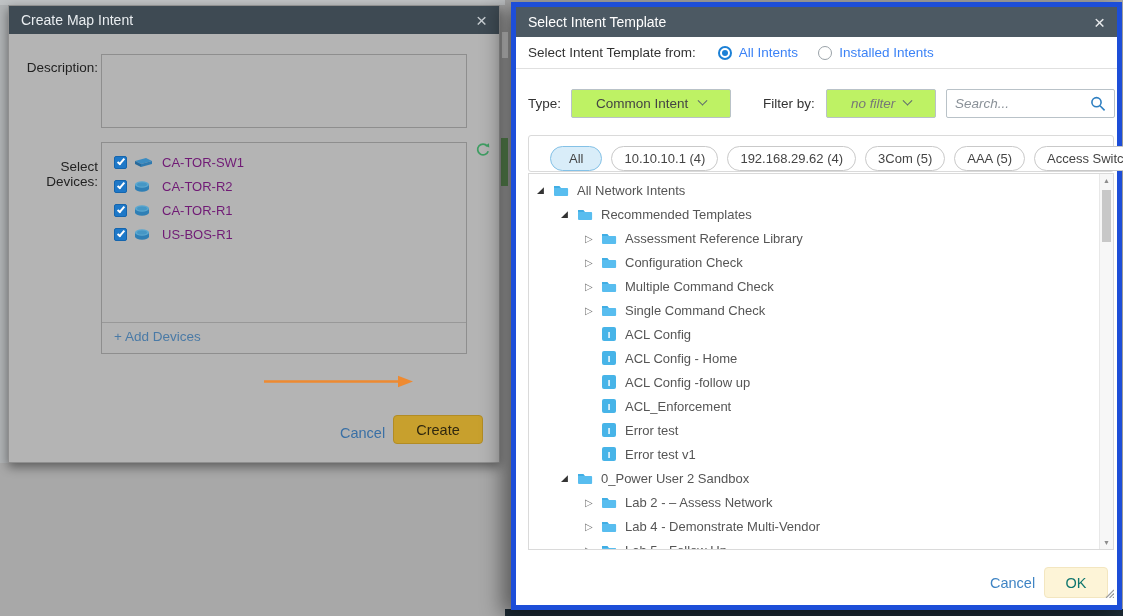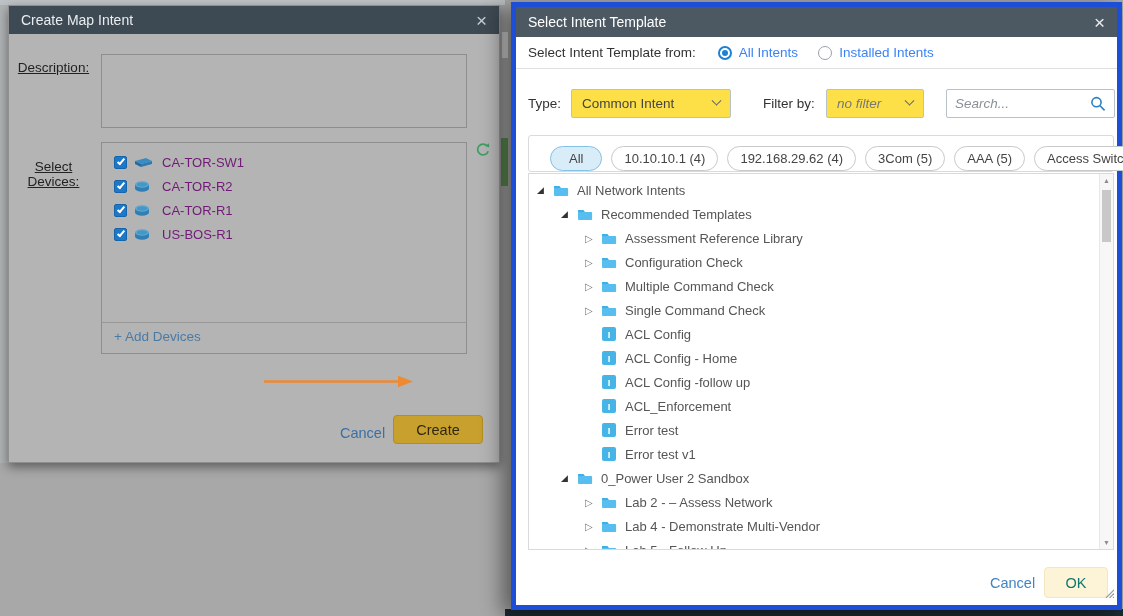--- a/index.html
+++ b/index.html
@@ -15,21 +15,21 @@
   .bg-bottom-dark { position:absolute; left:505px; top:609px; width:618px; height:7px; background:#1c2a34; }
 
   
   .dlg-header { position:absolute; left:0; top:0; right:0; display:flex; align-items:center; padding:0 12px; color:#fff; font-size:14px; }
   .close-x { margin-left:auto; font-size:19px; line-height:1; cursor:pointer; }
 
   
   .create-dlg { position:absolute; left:8px; top:5px; width:492px; height:458px; background:#b4b4b4; border:1px solid #8f8f8f; box-shadow:0 4px 10px rgba(0,0,0,.45); }
   .create-dlg .dlg-header { height:28px; background:#3e4a53; color:#e9edf0; }
   .create-dlg .close-x { color:#c7cdd2; }
-  .lbl-right { position:absolute; width:89px; text-align:center; font-size:13.5px; color:#222;text-decoration:underline; }
+  .lbl-right { position:absolute; width:89px; text-align:right; font-size:13.5px; color:#222; }
   .desc-area { position:absolute; left:92px; top:48px; width:366px; height:74px; background:#b4b4b4; border:1px solid #8e8e8e; resize:none; outline:none; font-family:"Liberation Sans",sans-serif; }
   .device-box { position:absolute; left:92px; top:136px; width:366px; height:212px; border:1px solid #8e8e8e; }
   .device-rows { padding:7px 0 0 12px; }
   .dev-row { height:24px; display:flex; align-items:center; }
   .cb { width:13px; height:13px; background:#1e78c8; border:1px solid #1565ad; border-radius:2px; display:flex; align-items:center; justify-content:center; flex:0 0 auto; }
   .tick { width:4px; height:8px; border:solid #fff; border-width:0 2px 2px 0; transform:rotate(40deg); margin-top:-2px; }
   .dev-icon { width:20px; margin:0 8px 0 7px; display:flex; align-items:center; }
   .dev-name { font-size:13px; color:#701a75; }
   .dev-divider { position:absolute; left:0; right:0; top:179px; border-top:1px solid #989898; }
   .add-devices { position:absolute; left:12px; top:186px; font-size:13.5px; color:#4a7aa6; cursor:pointer; }
@@ -47,21 +47,21 @@
   .tpl-dlg .dlg-header { height:30px; background:#4c5963; }
   .tpl-dlg .close-x { color:#e8eaec; }
   .radio-row { position:absolute; left:0; top:30px; width:100%; height:32px; border-bottom:1px solid #e0e0e0; display:flex; align-items:center; padding:0 12px; }
   .radio-row-label { font-size:13.5px; color:#333; margin-right:22px; }
   .radio-opt { display:flex; align-items:center; margin-right:20px; cursor:pointer; }
   .radio { width:14px; height:14px; border-radius:50%; border:1px solid #9aa2a8; background:#fff; position:relative; flex:0 0 auto; }
   .radio.sel { border:2px solid #1b80d6; }
   .radio.sel::after { content:""; position:absolute; left:2px; top:2px; width:6px; height:6px; border-radius:50%; background:#1b80d6; }
   .radio-lbl { font-size:13.5px; color:#3b82f6; margin-left:7px; }
   .toolbar-lbl { position:absolute; font-size:13.5px; color:#333; top:89px; }
-  .sel-box { position:absolute; top:82px; height:29px; border:1px solid #b9c2c8; border-radius:2px; background:#fde047; display:flex; align-items:center; padding:0 10px; font-size:13.5px; color:#444; cursor:pointer; }
+  .sel-box { position:absolute; top:82px; height:29px; border:1px solid #b9c2c8; border-radius:2px; background:#bef264; display:flex; align-items:center; padding:0 24px; font-size:13.5px; color:#444; cursor:pointer; }
   .sel-box .chev { margin-left:auto; width:7px; height:7px; border-right:1.7px solid #5a666e; border-bottom:1.7px solid #5a666e; transform:rotate(45deg) translate(-2px,-2px); }
   .sel-italic { font-style:italic; color:#777; }
   .search-box { position:absolute; left:430px; top:82px; width:169px; height:29px; border:1px solid #b9c2c8; border-radius:2px; display:flex; align-items:center; padding:0 8px; }
   .search-box input { border:none; outline:none; flex:1; font-size:13.5px; font-style:italic; color:#555; font-family:"Liberation Sans",sans-serif; min-width:0; }
   .search-box input::placeholder { color:#8a9198; font-style:italic; }
   .pills-box { position:absolute; left:12px; top:128px; width:586px; height:37px; border:1px solid #dadada; border-radius:3px; display:flex; align-items:flex-end; padding:0 21px; }
   .pill { height:25px; border:1px solid #c9c9c9; border-radius:13px; background:#fff; display:flex; align-items:center; padding:0 12px; font-size:13px; color:#444; margin-right:9px; cursor:pointer; white-space:nowrap; }
   .pill.sel { background:#d9edf9; border-color:#84c1e6; padding:0 18px; }
   .tree-box { position:absolute; left:12px; top:166px; width:586px; height:377px; border:1px solid #dadada; overflow:hidden; padding-top:4px; }
   .trow { height:24px; display:flex; align-items:center; font-size:13px; color:#555; cursor:pointer; white-space:nowrap; }
@@ -195,21 +195,21 @@
       </span>
   </div>
 
   <span class="toolbar-lbl" style="left:12px;">Type:</span>
   <div class="sel-box" style="left:55px; width:160px;">
     <span>Common Intent</span>
     <span class="chev"></span>
   </div>
 
   <span class="toolbar-lbl" style="left:247px;">Filter by:</span>
-  <div class="sel-box" style="left:310px; width:98px;">
+  <div class="sel-box" style="left:310px; width:110px;">
     <span class="sel-italic">no filter</span>
     <span class="chev"></span>
   </div>
 
   <div class="search-box">
     <input type="text" placeholder="Search..." style="">
     <span style="display:flex;">
       <svg width="16" height="16" viewBox="0 0 16 16" fill="none" stroke="#2e7fc1" stroke-width="1.6">
         <circle cx="6.5" cy="6.2" r="4.6"></circle>
         <line x1="10" y1="9.8" x2="14.6" y2="14.4"></line>

